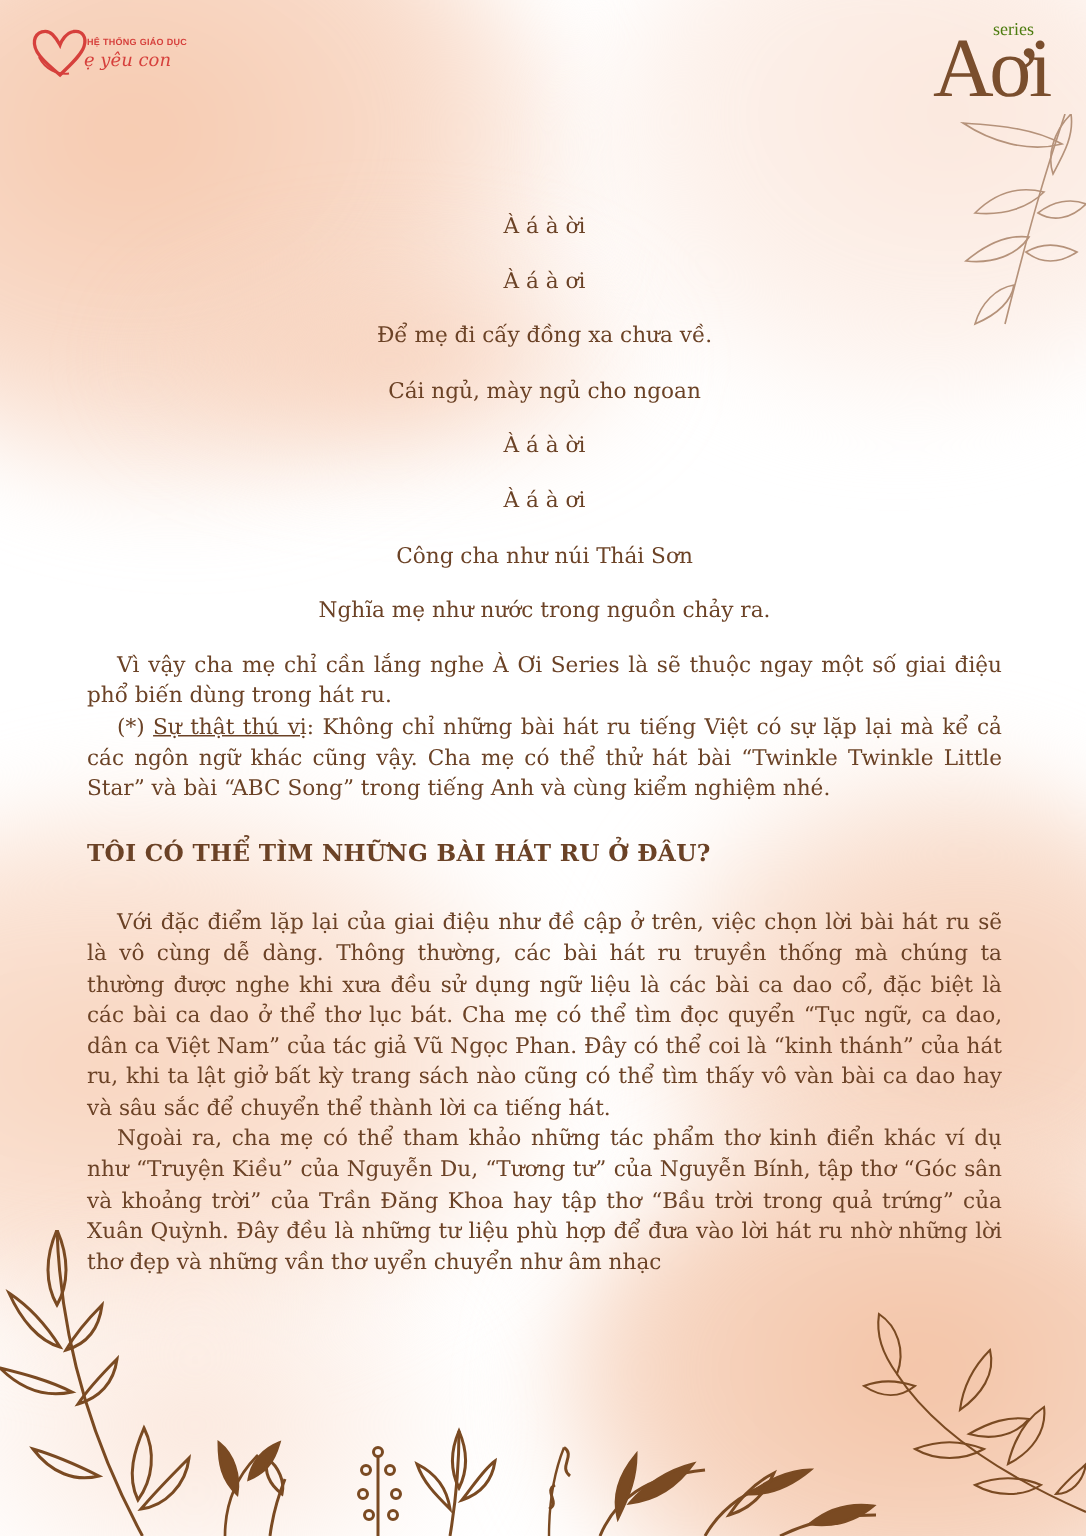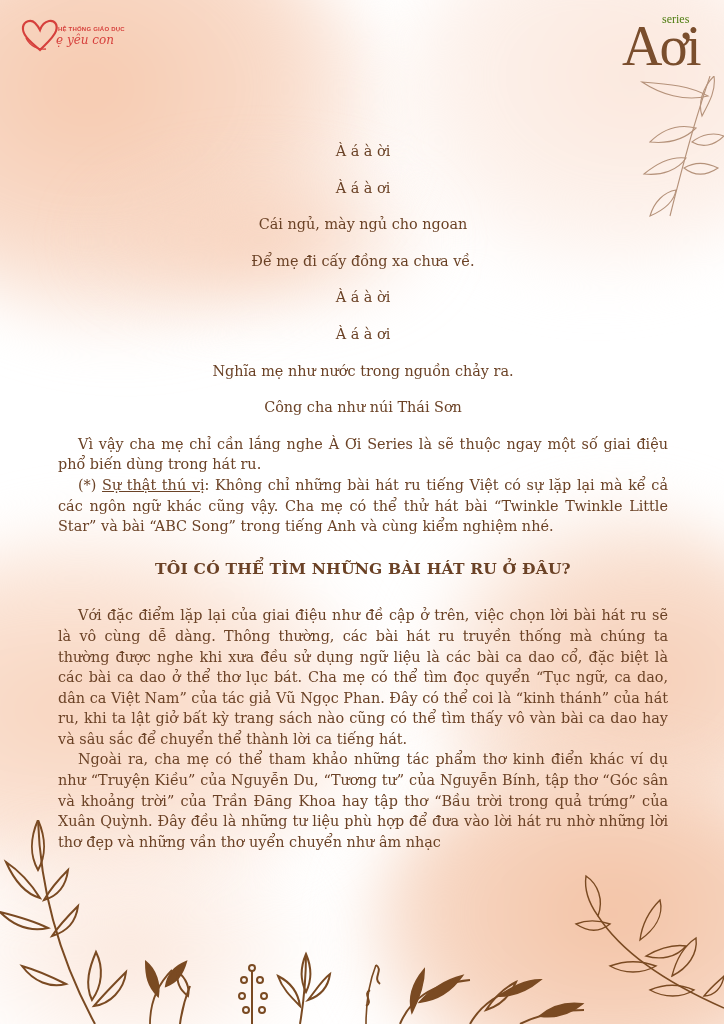--- a/index.html
+++ b/index.html
@@ -29,21 +29,21 @@
   .logo-right .mark { position: absolute; left: 22px; top: 6px; font-family: "Liberation Serif", serif; font-size: 56px; line-height: 56px; color: #7a4e2d; letter-spacing: -3px; text-align: center; }
 
   .leaf-tr { position: absolute; left: 630px; top: 76px; z-index: 1; }
   .leaf-bottom { position: absolute; left: 0; top: 820px; z-index: 1; }
 
   .content { position: absolute; left: 58px; top: 125px; width: 610px; z-index: 2; font-size: 14.4px; line-height: 20.6px; }
   .p { margin: 0; text-align: justify; text-indent: 20px; }
   .verse { text-align: center; margin: 16px; }
   .it { font-style: italic; }
   .ul { text-decoration: underline; }
-  .heading { text-align: center; font-size: 15.5px; margin: 22px 0 26px 0; letter-spacing: 0.2px; }
+  .heading { font-size: 15.5px; margin: 22px 0 26px 0; letter-spacing: 0.2px; }
 </style>
 </head>
 <body>
 
 <div class="bg">
   <div class="blob b1"></div>
     <div class="blob b2"></div>
     <div class="blob b3"></div>
   <div class="blob b4"></div>
     <div class="blob b5"></div>
@@ -128,30 +128,30 @@
     <path d="M694 170 C680 164 664 164 650 170 C664 178 682 178 694 170 Z"></path>
     <path d="M704 176 C712 166 720 160 724 156 C722 168 714 176 704 176 Z"></path>
   </g>
 </svg>
 
 <div class="content">
 
   <div>
     <p class="verse">À á à ời</p>
     <p class="verse">À á à ơi</p>
+    <p class="verse">Để mẹ đi cấy đồng xa chưa về.</p>
     <p class="verse">Cái ngủ, mày ngủ cho ngoan</p>
-    <p class="verse">Để mẹ đi cấy đồng xa chưa về.</p>
   </div>
 
 
   <div>
     <p class="verse">À á à ời</p>
     <p class="verse">À á à ơi</p>
+    <p class="verse">Công cha như núi Thái Sơn</p>
     <p class="verse">Nghĩa mẹ như nước trong nguồn chảy ra.</p>
-    <p class="verse">Công cha như núi Thái Sơn</p>
   </div>
 
   <p class="p">Vì vậy cha mẹ chỉ cần lắng nghe À Ơi Series là sẽ thuộc ngay một số giai điệu phổ biến dùng trong hát ru.</p>
 
   <p class="p"><span>(*) </span><span class="ul">Sự thật thú vị</span><span>: Không chỉ những bài hát ru tiếng Việt có sự lặp lại mà kể cả các ngôn ngữ khác cũng vậy. Cha mẹ có thể thử hát bài “Twinkle Twinkle Little Star” và bài “ABC Song” trong tiếng Anh và cùng kiểm nghiệm nhé.</span></p>
 
   <h2 class="heading">TÔI CÓ THỂ TÌM NHỮNG BÀI HÁT RU Ở ĐÂU?</h2>
 
   <p class="p">Với đặc điểm lặp lại của giai điệu như đề cập ở trên, việc chọn lời bài hát ru sẽ là vô cùng dễ dàng. Thông thường, các bài hát ru truyền thống mà chúng ta thường được nghe khi xưa đều sử dụng ngữ liệu là các bài ca dao cổ, đặc biệt là các bài ca dao ở thể thơ lục bát. Cha mẹ có thể tìm đọc quyển “Tục ngữ, ca dao, dân ca Việt Nam” của tác giả Vũ Ngọc Phan. Đây có thể coi là “kinh thánh” của hát ru, khi ta lật giở bất kỳ trang sách nào cũng có thể tìm thấy vô vàn bài ca dao hay và sâu sắc để chuyển thể thành lời ca tiếng hát.</p>
   <p class="p">Ngoài ra, cha mẹ có thể tham khảo những tác phẩm thơ kinh điển khác ví dụ như “Truyện Kiều” của Nguyễn Du, “Tương tư” của Nguyễn Bính, tập thơ “Góc sân và khoảng trời” của Trần Đăng Khoa hay tập thơ “Bầu trời trong quả trứng” của Xuân Quỳnh. Đây đều là những tư liệu phù hợp để đưa vào lời hát ru nhờ những lời thơ đẹp và những vần thơ uyển chuyển như âm nhạc</p>

